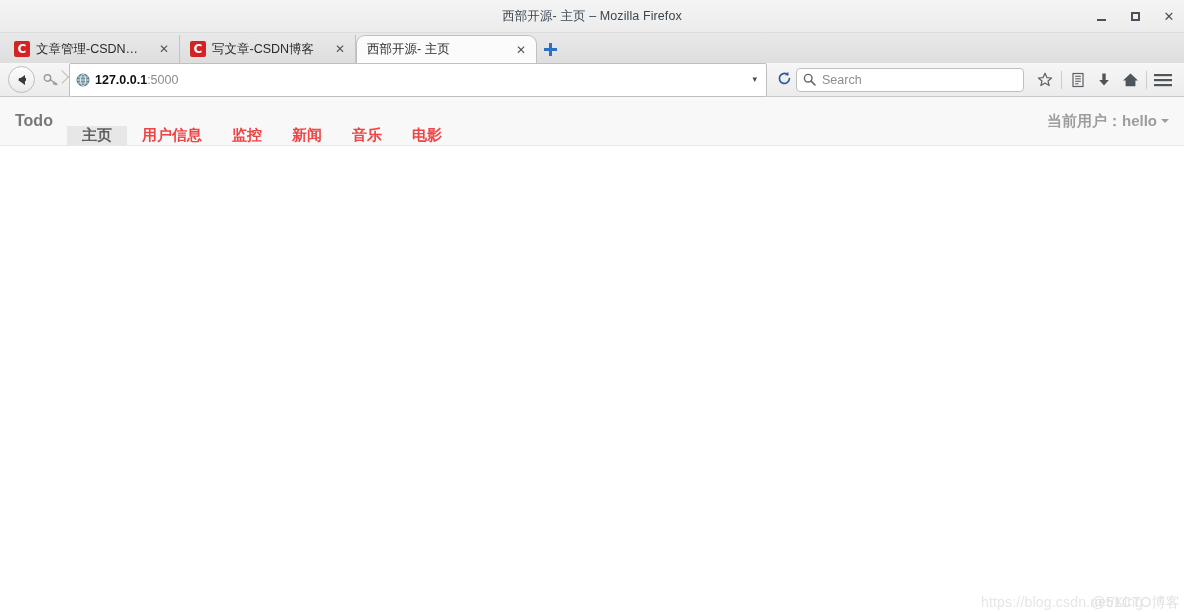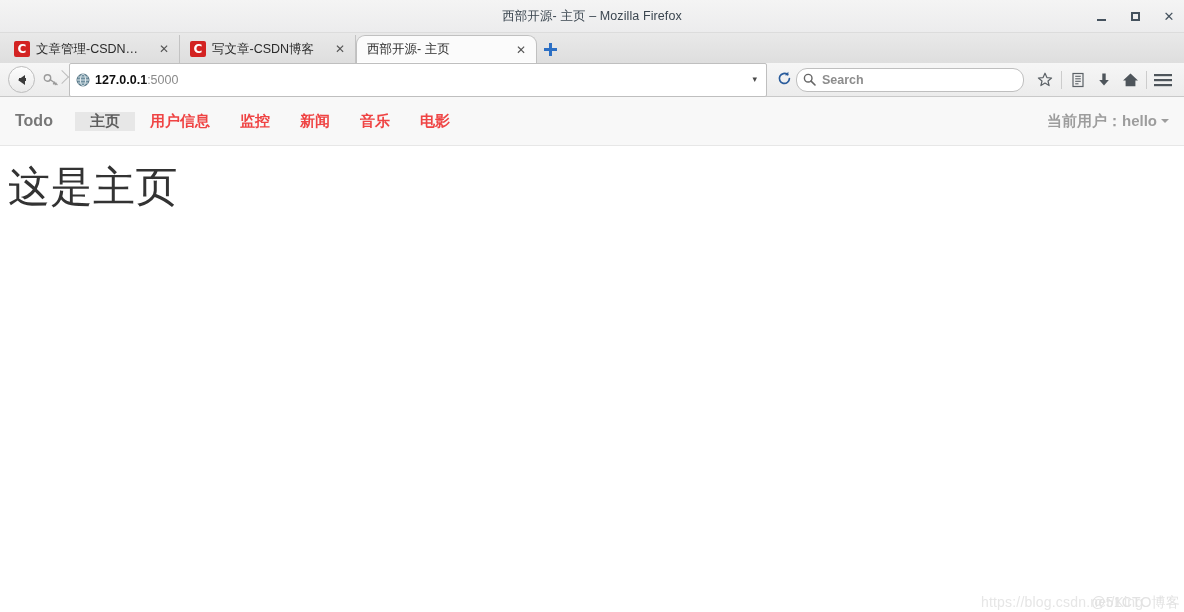--- a/index.html
+++ b/index.html
@@ -252,27 +252,26 @@
     font-size: 14px;
     padding: 0 4px;
     line-height: 1;
     font-family: "DejaVu Sans", sans-serif;
   }
   .searchbar {
     width: 228px;
     height: 24px;
     background: #ffffff;
     border: 1px solid #bfbfbf;
-    border-radius: 11px;
+    border-radius: 4px;
     display: flex;
     align-items: center;
     padding: 0 6px;
     box-sizing: border-box;
     margin-right: 8px;
-    font-weight: bold;
   }
   .search-ph {
     font-size: 12.5px;
     color: #8d8d8d;
     margin-left: 6px;
   }
   .tool-icon {
     width: 26px;
     height: 26px;
     display: flex;
@@ -307,23 +306,23 @@
   .navbar-brand {
     display: flex;
     align-items: center;
     padding: 0 14px 0 15px;
     font-size: 16px;
     color: #777777;
     white-space: nowrap;
   }
   .nav-items {
     display: flex;
-    align-items: center;
+    align-items: flex-end;
     list-style: none;
-    margin: 8px;
+    margin: 0;
     padding: 0;
   }
   .nav-item {
     display: flex;
     align-items: center;
     padding: 0 15px;
     font-size: 15px;
     color: #ef4444;
     white-space: nowrap;
   }
@@ -524,22 +523,19 @@
         <li class="nav-item">音乐</li>
         <li class="nav-item">电影</li>
       </ul>
       <div class="nav-spacer"></div>
       <div class="nav-user">
         <span>当前用户：hello</span>
         <span class="caret"></span>
       </div>
     </div>
 
-    <div class="page-body">
-      <h1 class="page-heading">这是主页</h1>
-    </div>
 
     <div class="watermark">
       <span>https://blog.csdn.net/King</span><span class="wm-b">@51CTO博客</span>
     </div>
   </div>
 
 </div>
 
 </body></html>

